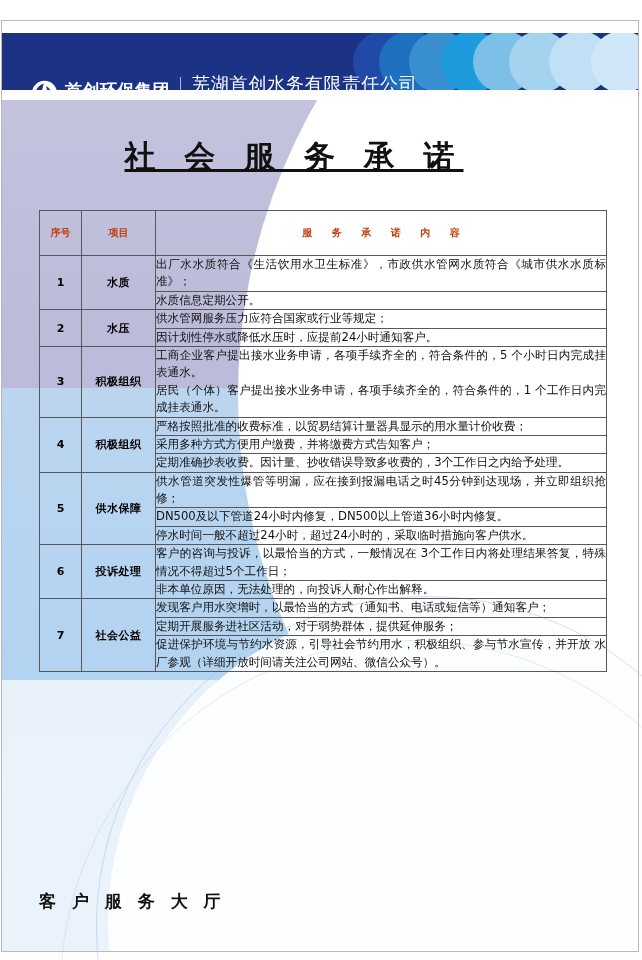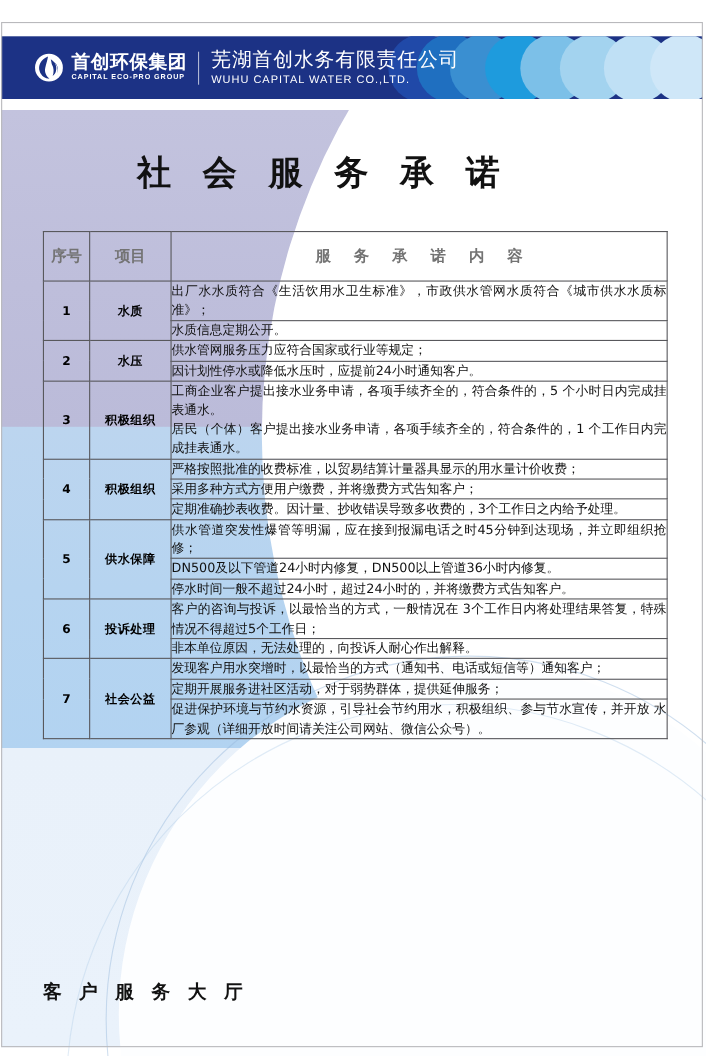--- a/index.html
+++ b/index.html
@@ -94,22 +94,22 @@
   #hc2 { left: 378px; width: 62px; height: 62px; background:#1f6fc0; }
   #hc3 { left: 408px; width: 62px; height: 62px; background:#3a8fd1; }
   #hc4 { left: 440px; width: 62px; height: 62px; background:#1e9bdd; }
   #hc5 { left: 472px; width: 62px; height: 62px; background:#7cc0e8; }
   #hc6 { left: 508px; width: 62px; height: 62px; background:#a3d3ef; }
   #hc7 { left: 548px; width: 62px; height: 62px; background:#bfe0f5; }
   #hc8 { left: 590px; width: 62px; height: 62px; background:#cfe7f8; }
 
   #logo-group {
     position: absolute;
-    left: 30px; top: 0; height: 57px;
-    display: flex; align-items: center;
+    left: 30px; top: 17px; height: 57px;
+    display: flex; align-items: flex-end;
     z-index: 12;
   }
   #logo-mark {
     width: 27px; height: 27px;
     flex: 0 0 auto;
     margin-right: 7px;
   }
   #logo-word { display: flex; flex-direction: column; line-height: 1; }
   #logo-cn {
     color: #ffffff;
@@ -151,20 +151,21 @@
     position: absolute;
     left: 0; top: 136px;
     width: 588px;
     text-align: center;
     font-size: 31px;
     font-weight: bold;
     letter-spacing: 9px;
     color: #111111;
     z-index: 15;
     font-family: "DejaVu Sans","Liberation Sans", sans-serif;
+    text-decoration: underline;
   }
 
   
   #promise-table {
     position: absolute;
     left: 39px; top: 210px;
     width: 567px;
     border-collapse: collapse;
     table-layout: fixed;
     z-index: 20;
@@ -174,23 +175,23 @@
     border: 1px solid #58585c;
     padding: 0;
     vertical-align: middle;
   }
   .col-no    { width: 42px;  }
   .col-item  { width: 74px;  }
   .col-body  { width: 451px; }
 
   thead th {
     height: 44px;
-    font-size: 14px;
-    font-weight: bold;
-    color: #737373;
+    font-size: 10px;
+    font-weight: bold;
+    color: #c2410c;
     background: transparent;
   }
   th.h-body { letter-spacing: 8px; text-indent: 8px; }
 
   td.c-no {
     text-align: center;
     font-size: 11px;
     font-weight: bold;
     color: #000;
   }
@@ -320,21 +321,21 @@
         </tr>
         <tr>
           <td class="c-no" rowspan="3">5</td>
           <td class="c-item" rowspan="3">供水保障</td>
           <td class="c-text">供水管道突发性爆管等明漏，应在接到报漏电话之时45分钟到达现场，并立即组织抢修；</td>
         </tr>
         <tr>
           <td class="c-text thin-top">DN500及以下管道24小时内修复，DN500以上管道36小时内修复。</td>
         </tr>
         <tr>
-          <td class="c-text thin-top">停水时间一般不超过24小时，超过24小时的，并将缴费方式告知客户。</td>
+          <td class="c-text thin-top">停水时间一般不超过24小时，超过24小时的，采取临时措施向客户供水。</td>
         </tr>
         <tr>
           <td class="c-no" rowspan="2">6</td>
           <td class="c-item" rowspan="2">投诉处理</td>
           <td class="c-text">客户的咨询与投诉，以最恰当的方式，一般情况在 3个工作日内将处理结果答复，特殊情况不得超过5个工作日；</td>
         </tr>
         <tr>
           <td class="c-text thin-top">非本单位原因，无法处理的，向投诉人耐心作出解释。</td>
         </tr>
         <tr>

